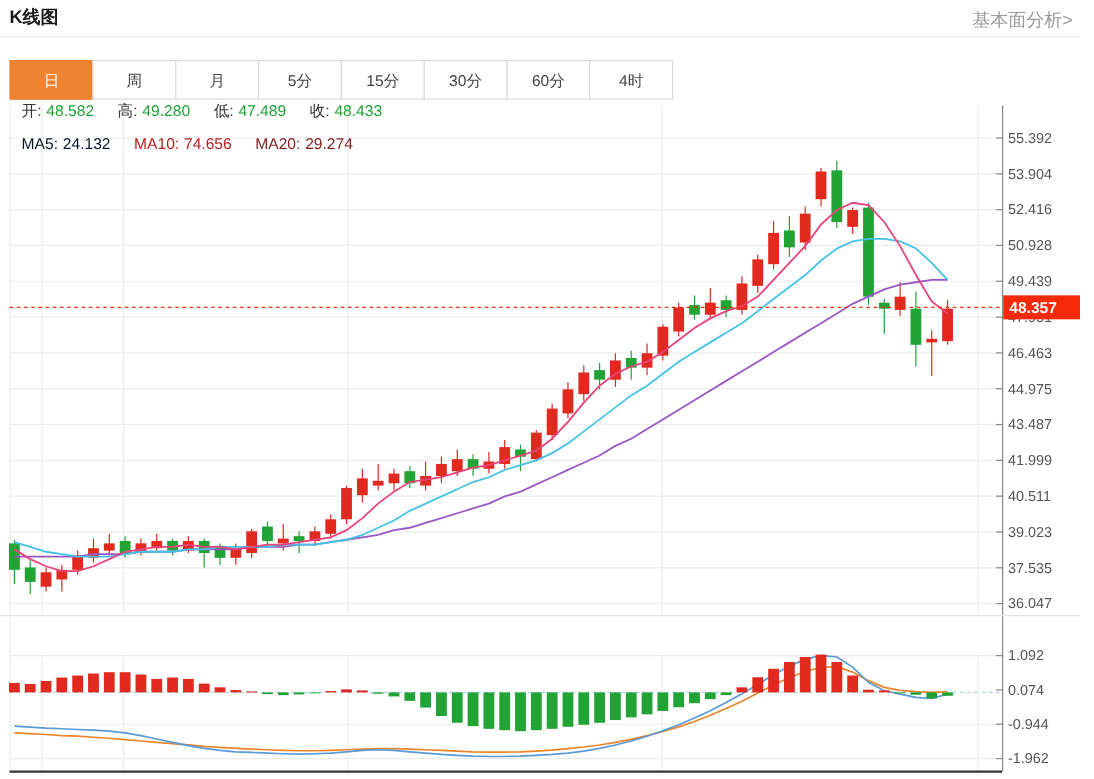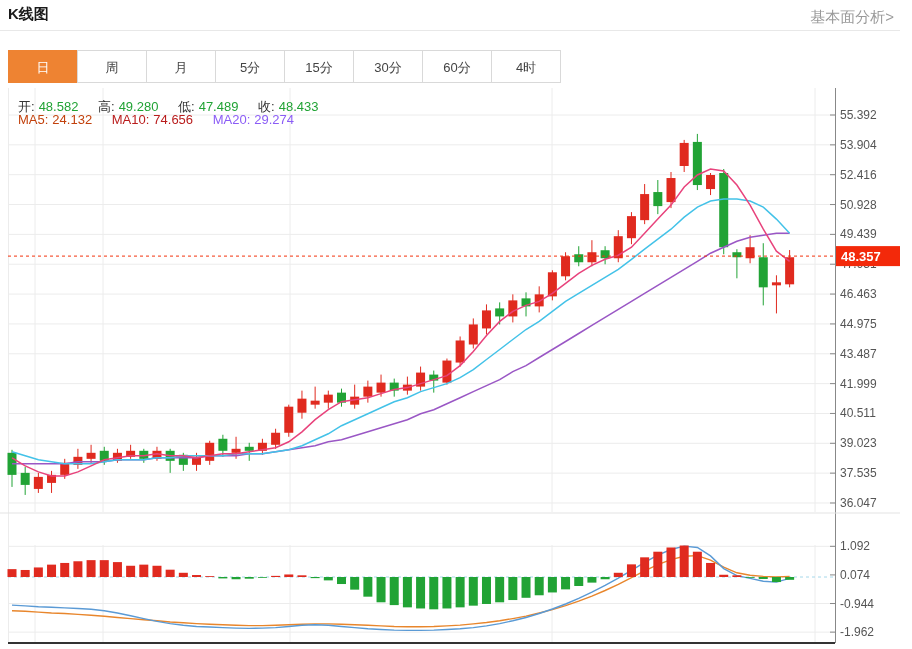--- a/index.html
+++ b/index.html
@@ -9,25 +9,25 @@
   .analysis-link{position:absolute;right:6px;top:8px;font-size:15px;color:#999;text-decoration:none;cursor:pointer;}
   .title-rule{position:absolute;left:0;top:30px;width:912px;height:0;border-top:1px solid #e8e8e8;}
   .tabbar{position:absolute;left:8px;top:50px;display:flex;}
   .tab{width:70px;height:33px;line-height:33px;text-align:center;font-size:13px;color:#444;
        border:1px solid #d9d9d9;margin-left:-1px;background:#fff;box-sizing:border-box;cursor:pointer;}
   .tab:first-child{margin-left:0;}
   .tab.active{background:#ee8332;border-color:#ee8332;color:#fff;}
   .legend-row{position:absolute;left:18px;font-size:13px;white-space:nowrap;}
   .legend-row span{margin-right:4px;}
   .legend-row .grp{margin-right:16px;}
-  #ohlc-row{top:98px;color:#333;}
+  #ohlc-row{top:84px;color:#333;}
   #ma-row{top:112px;}
   #macd-row{top:518px;}
   .v-green{color:#21a335;}
-  .ma5{color:#c2410c;margin-top:36px;} .ma10{color:#b91c1c;} .ma20{color:#8b5cf6;}
+  .ma5{color:#0f172a;margin-top:36px;} .ma10{color:#b91c1c;} .ma20{color:#7f1d1d;}
   .macd-v{color:#e03a31;} .diff-v{color:#5a9ad5;} .dea-v{color:#e8862c;}
   #chart-svg{position:absolute;left:0;top:0;}
 </style>
 </head>
 <body>
 
 <div id="app">
   <div class="page-title">K线图</div>
   <a class="analysis-link">基本面分析&gt;</a>
   <div class="title-rule"></div>

